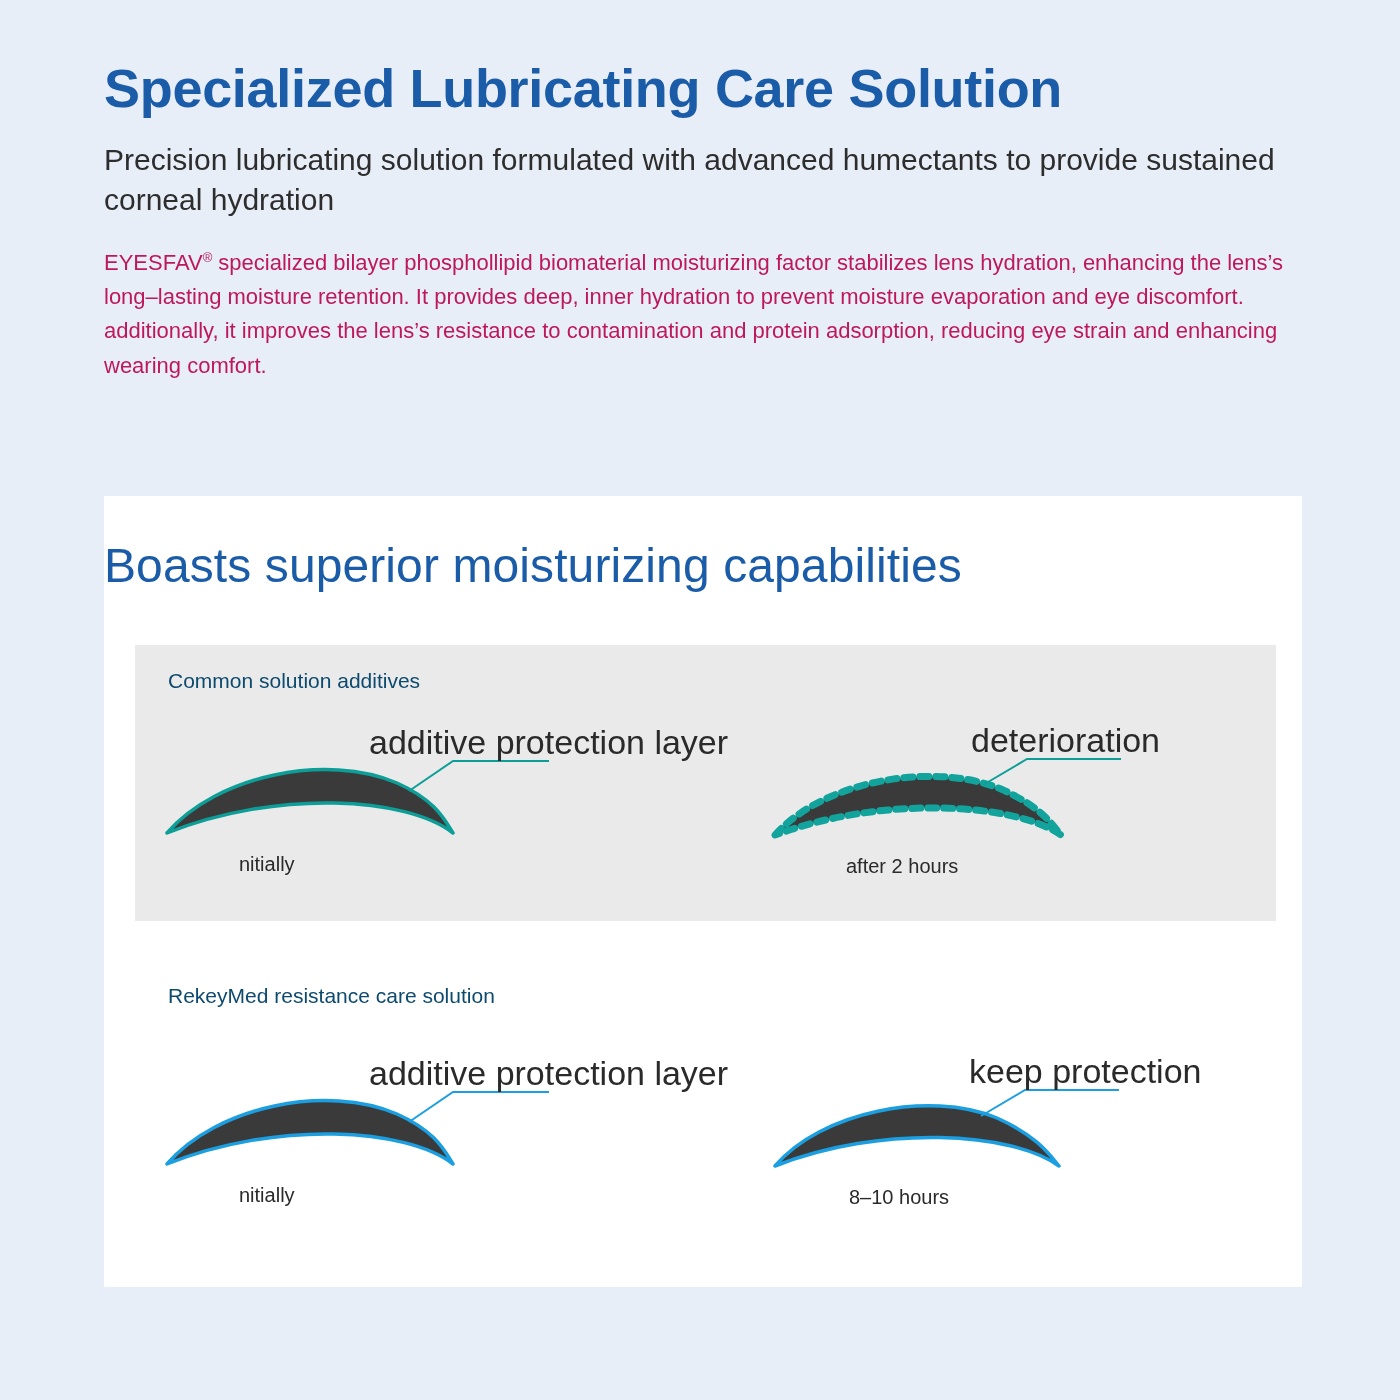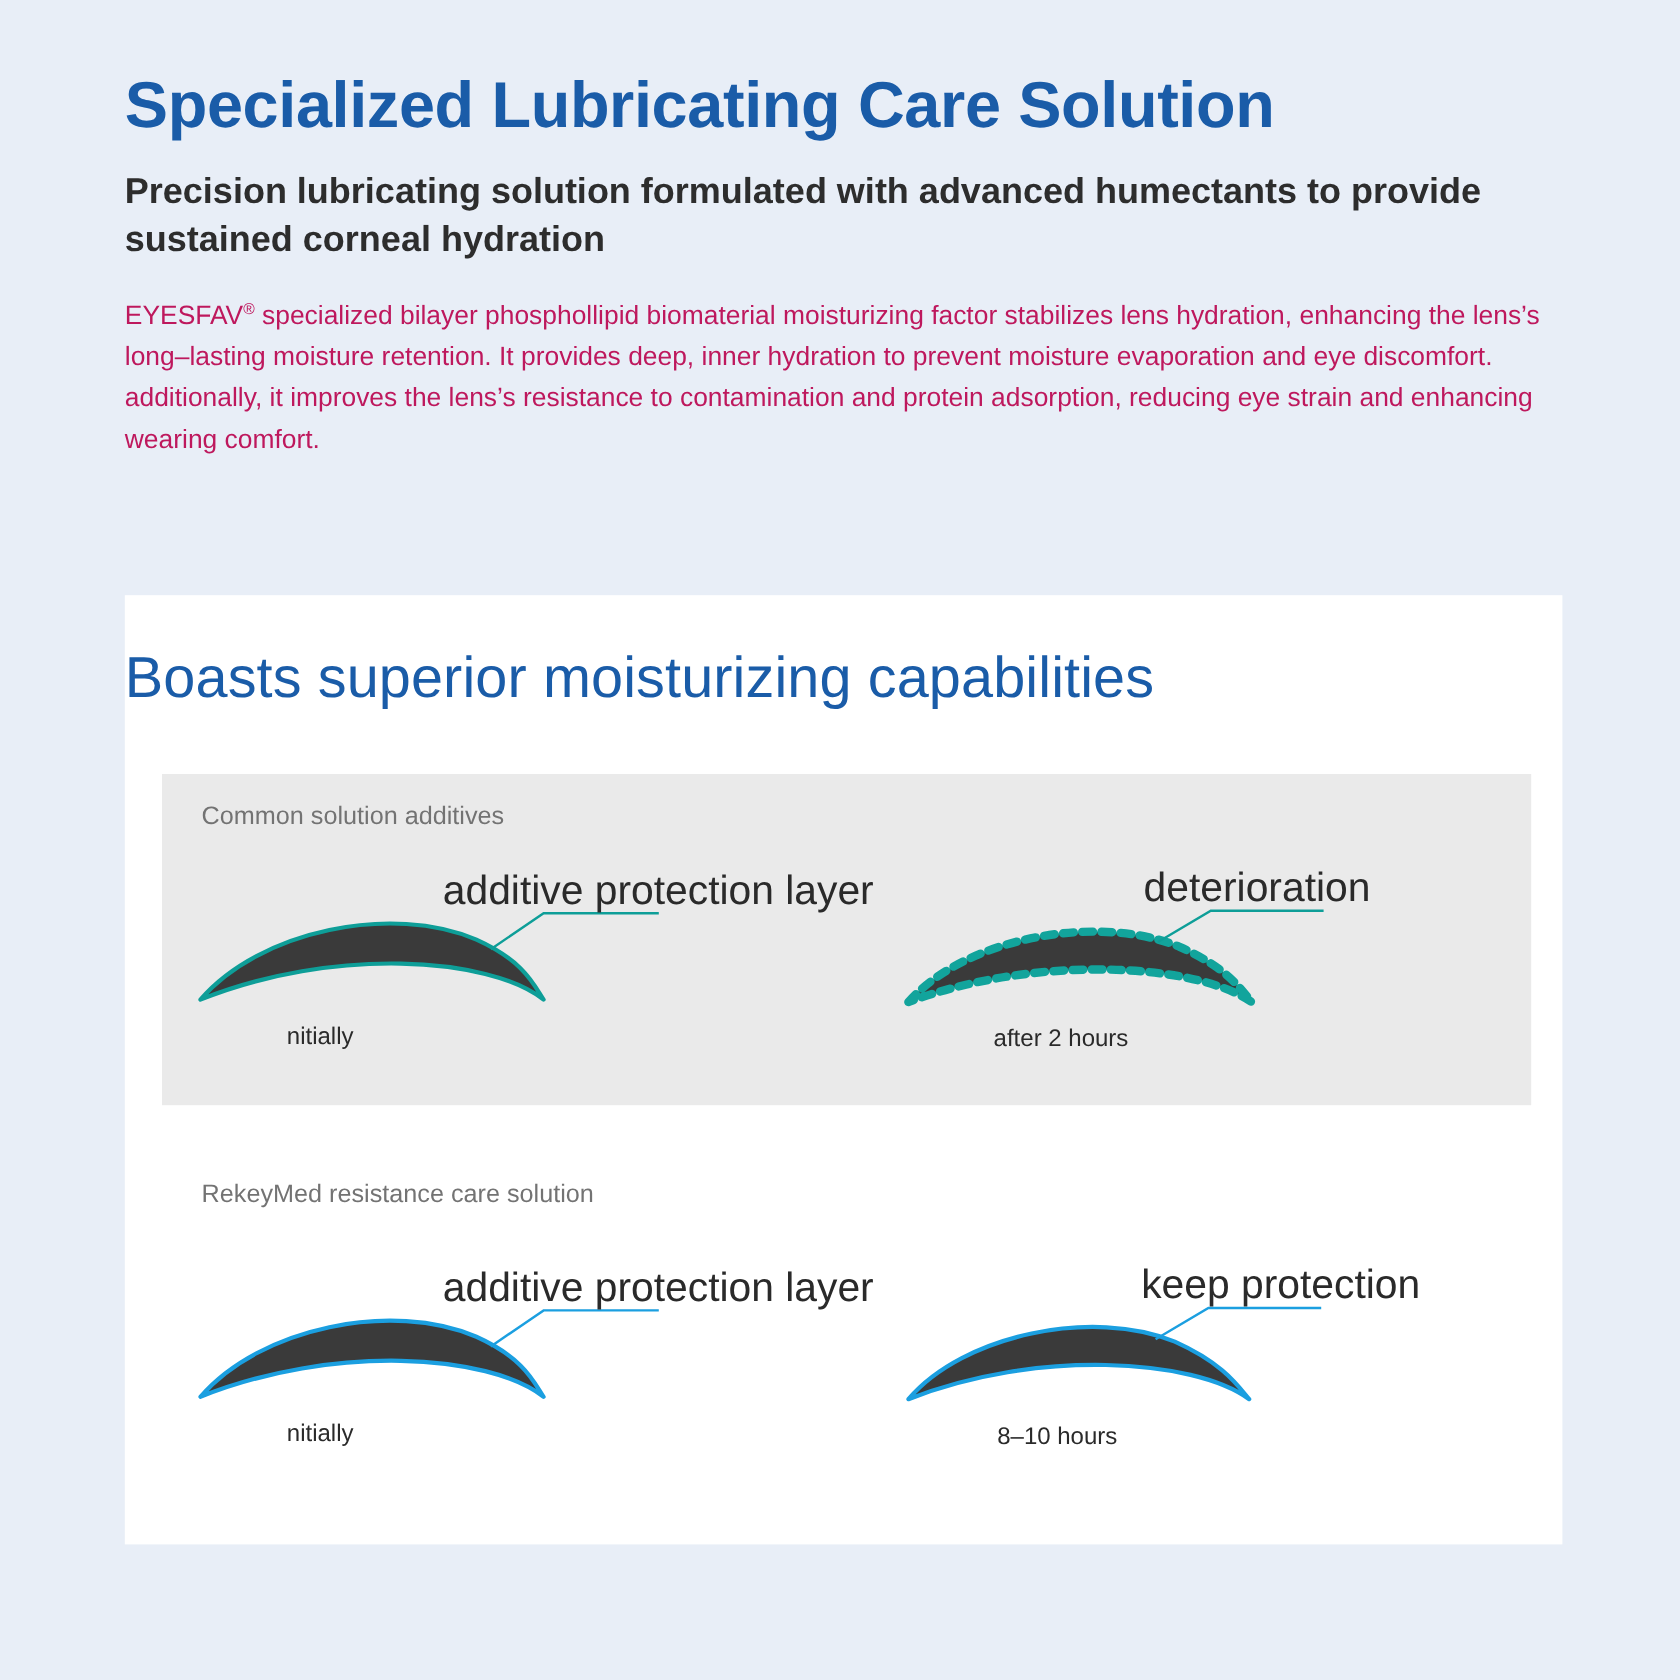--- a/index.html
+++ b/index.html
@@ -30,21 +30,21 @@
     font-size: 54px;
     font-weight: bold;
     color: #1a5ca8;
     letter-spacing: -0.3px;
     line-height: 1.12;
     margin: 0 0 22px 0;
     font-family: "Liberation Sans", sans-serif;
   }
   .subtitle {
     font-size: 30px;
-    font-weight: bold;
+    font-weight: normal;
     color: #2d2d2d;
     line-height: 1.32;
     margin: 0 0 26px 0;
     max-width: 1232px;
   }
   .body-copy {
     font-size: 22px;
     color: #be185d;
     line-height: 1.56;
     margin: 0;
@@ -91,32 +91,32 @@
   .panel-bottom {
     top: 464px;
     height: 290px;
     background: #ffffff;
   }
   .panel-label {
     position: absolute;
     left: 33px;
     top: 24px;
     font-size: 21px;
-    color: #737373;
+    color: #0c4a6e;
   }
 
   
   .diagram {
     position: absolute;
     top: 78px;
     width: 540px;
     height: 190px;
   }
   .diagram.left  { left: 22px; }
-  .diagram.right { left: 612px; }
+  .diagram.right { left: 630px; }
 
   .diagram svg {
     position: absolute;
     left: 0;
     top: 0;
     overflow: visible;
   }
 
   .callout-text {
     position: absolute;

